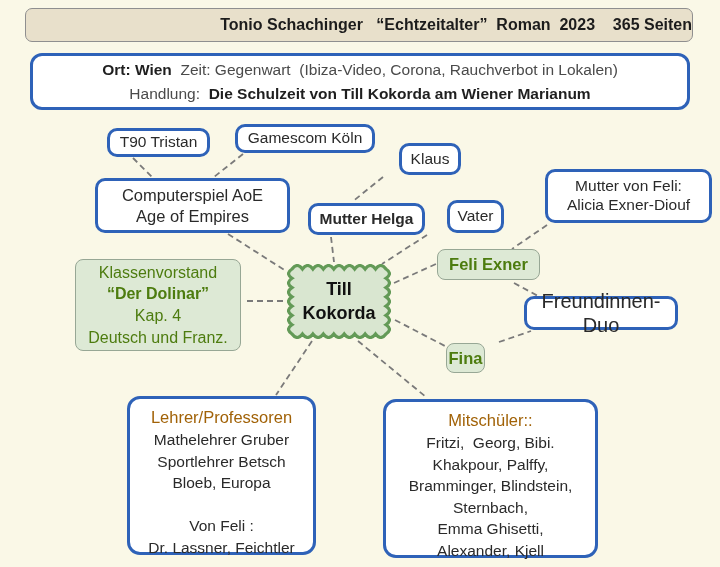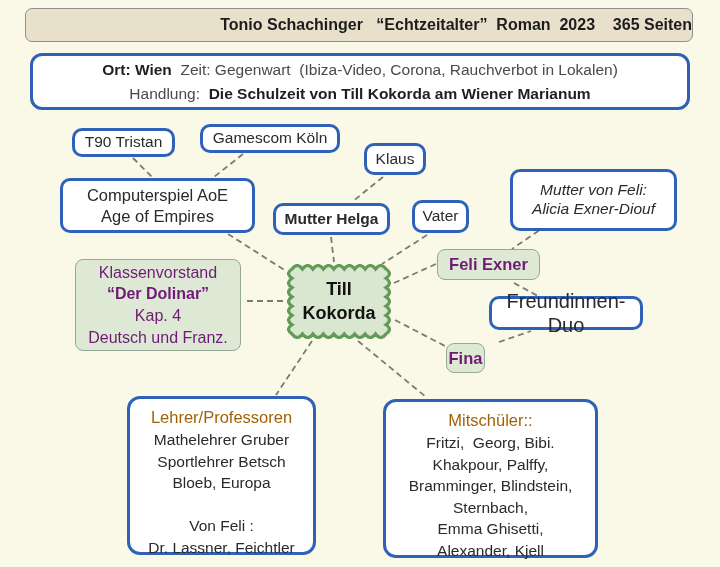--- a/index.html
+++ b/index.html
@@ -9,25 +9,25 @@
     font-family:"Liberation Sans",sans-serif;
     color:#1f1f1f;
   }
   .node{
     position:absolute;box-sizing:border-box;
     display:flex;flex-direction:column;align-items:center;justify-content:center;
     text-align:center;line-height:1.22;
   }
   .blue{
     background:#ffffff;border:3px solid #2e62b8;border-radius:10px;
-    font-size:15.5px;color:#2a2a2a;
+    font-size:15.5px;color:#2a2a2a;margin-left:35px;
   }
   .greenbox{
     background:#dde9d5;border:1.5px solid #97a795;border-radius:8px;
-    font-size:15.5px;color:#701a75;
+    font-size:15.5px;color:#4d7c0f;
   }
   .tanbar{
     position:absolute;box-sizing:border-box;
     background:#e8e0cb;border:1.5px solid #8f8f8f;border-radius:7px;
     display:flex;align-items:center;justify-content:flex-end;
     font-size:16px;font-weight:bold;color:#1c1c1c;white-space:pre;
   }
   .infobox{
     position:absolute;box-sizing:border-box;
     background:#ffffff;border:3px solid #2e62b8;border-radius:12px;
@@ -102,21 +102,21 @@
   </div>
 
   <div class="node blue" style="left:273px;top:203px;width:117px;height:32px;font-weight:bold;">
     <span>Mutter Helga</span>
   </div>
 
   <div class="node blue" style="left:412px;top:200px;width:57px;height:33px;">
     <span>Vater</span>
   </div>
 
-  <div class="node blue" style="left:510px;top:169px;width:167px;height:62px;font-style:italic;">
+  <div class="node blue" style="left:510px;top:169px;width:167px;height:54px;">
     <span>Mutter von Feli:</span>
     <span>Alicia Exner-Diouf</span>
   </div>
 
   <div class="node greenbox" style="left:75px;top:259px;width:166px;height:92px;font-size:16px;line-height:1.35;">
     <span>Klassenvorstand</span>
     <span class="b">“Der Dolinar”</span>
     <span>Kap. 4</span>
     <span>Deutsch und Franz.</span>
   </div>

